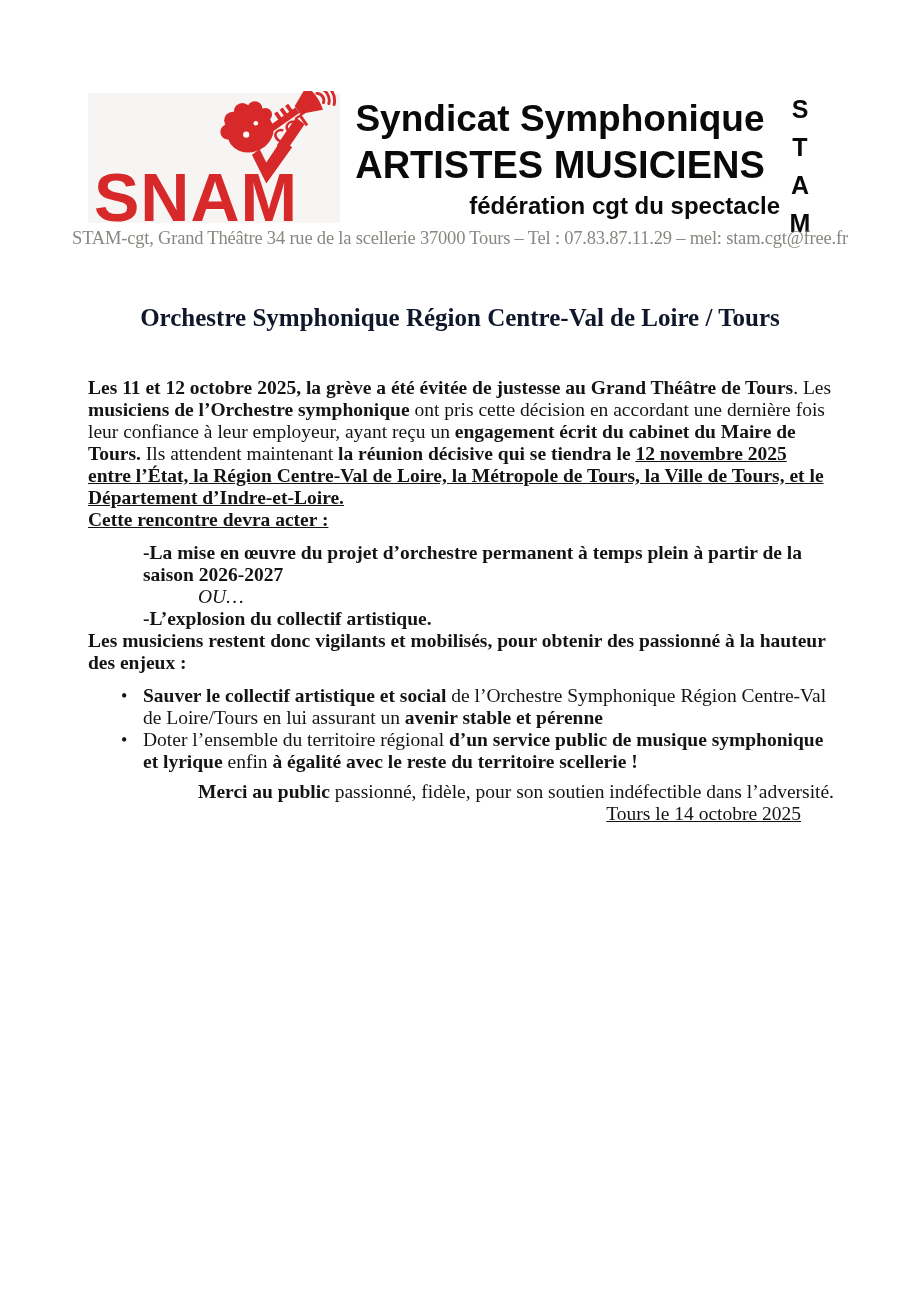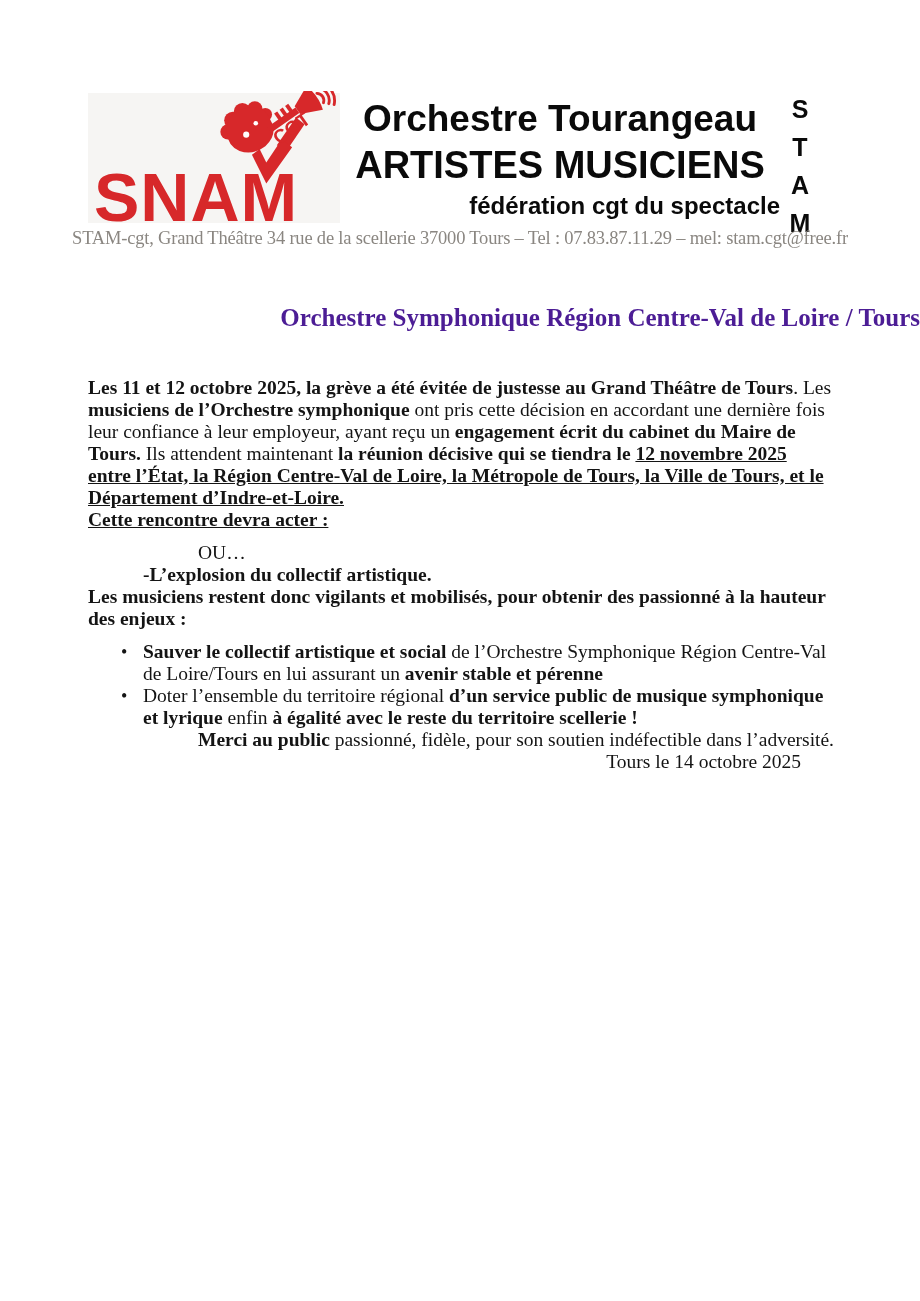--- a/index.html
+++ b/index.html
@@ -34,37 +34,37 @@
   .stam-vertical span { display:block; line-height:38px; }
 
   .address {
     position:absolute; top:228px; left:0; width:920px; text-align:center;
     font-size:18.5px; letter-spacing:-0.2px; color:#8a8681;
   }
 
   
   .title {
     position:absolute; top:304px; left:0; width:920px; margin:0;
-    text-align:right; font-size:25px; font-weight:bold; color:#4c1d95;
+    text-align:center; font-size:25px; font-weight:bold; color:#0f172a;
   }
 
   
   .body { position:absolute; left:88px; top:377px; width:746px; font-size:19.5px; line-height:22px; }
   .body p { margin:0; }
   .b { font-weight:bold; }
   .u { text-decoration:underline; }
   .h2 { margin-top:12px; }
   .options { margin-top:11px; padding-left:55px; }
-  .ou { padding-left:55px; }
+  .ou { padding-left:55px;font-style:italic; }
   .p-vigilance { margin-top:38px; font-weight:bold; }
-  ul.bullets { margin:11px 0 0 0; padding:0 0 0 55px; list-style:none; }
+  ul.bullets { margin:11px 0 8px 0; padding:0 0 0 55px; list-style:none; }
   ul.bullets li { position:relative; }
   ul.bullets li::before { content:"\2022"; position:absolute; left:-22px; top:0; font-size:18px; }
   .closing { margin-top:49px;text-align:right; }
-  .dateline { margin-top:13px; text-align:right; padding-right:33px; }
+  .dateline { margin-top:13px; text-align:right; padding-right:33px;text-decoration:underline; }
 </style>
 </head>
 <body>
 
 <div class="page">
 
   <header class="masthead">
 
     <div class="logo-box">
       <svg class="trumpeter" width="134" height="118" viewBox="0 0 140 122">
@@ -99,21 +99,21 @@
           <path d="M8,-10 A13,13 0 0 1 8,10"></path>
           <path d="M12,-14 A19,19 0 0 1 12,14"></path>
         </g>
 
         <text transform="translate(76,56) rotate(-35)" font-family="Liberation Sans, sans-serif" font-weight="bold" font-size="20" fill="#d7282a">CGT</text>
       </svg>
       <div class="snam-text">SNAM</div>
     </div>
 
     <div class="org-block">
-      <div class="org1">Orchestre Tourangeau</div>
+      <div class="org1">Syndicat Symphonique</div>
       <div class="org2">ARTISTES MUSICIENS</div>
       <div class="org3">fédération cgt du spectacle</div>
     </div>
 
     <div class="stam-vertical">
       <span>S</span>
       <span>T</span>
       <span>A</span>
       <span>M</span>
     </div>
@@ -123,20 +123,21 @@
 
   <h1 class="title">Orchestre Symphonique Région Centre-Val de Loire / Tours</h1>
 
   <main class="body">
 
     <p><span class="b">Les 11 et 12 octobre 2025, la grève a été évitée de justesse au Grand Théâtre de Tours</span><span>. Les </span><span class="b">musiciens de l’Orchestre symphonique</span><span> ont pris cette décision en accordant une dernière fois leur confiance à leur employeur, ayant reçu un </span><span class="b">engagement écrit du cabinet du Maire de Tours.</span><span> Ils attendent maintenant </span><span class="b">la réunion décisive qui se tiendra le </span><span class="b u">12 novembre 2025 entre l’État, la Région Centre-Val de Loire, la Métropole de Tours, la Ville de Tours, et le Département d’Indre-et-Loire.</span></p>
 
     <p class="h2"><span class="b u">Cette rencontre devra acter :</span></p>
 
     <div class="options">
+      <p class="b">-La mise en œuvre du projet d’orchestre permanent à temps plein à partir de la saison 2026-2027</p>
       <p class="ou">OU…</p>
       <p class="b">-L’explosion du collectif artistique.</p>
     </div>
 
     <p class="p-vigilance">Les musiciens restent donc vigilants et mobilisés, pour obtenir des passionné à la hauteur des enjeux :</p>
 
     <ul class="bullets">
       <li><span class="b">Sauver le collectif artistique et social</span><span> de l’Orchestre Symphonique Région Centre-Val de Loire/Tours en lui assurant un </span><span class="b">avenir stable et pérenne</span></li>
       <li><span>Doter l’ensemble du territoire régional </span><span class="b">d’un service public de musique symphonique et lyrique</span><span> enfin </span><span class="b">à égalité avec le reste du territoire scellerie !</span></li>
     </ul>

